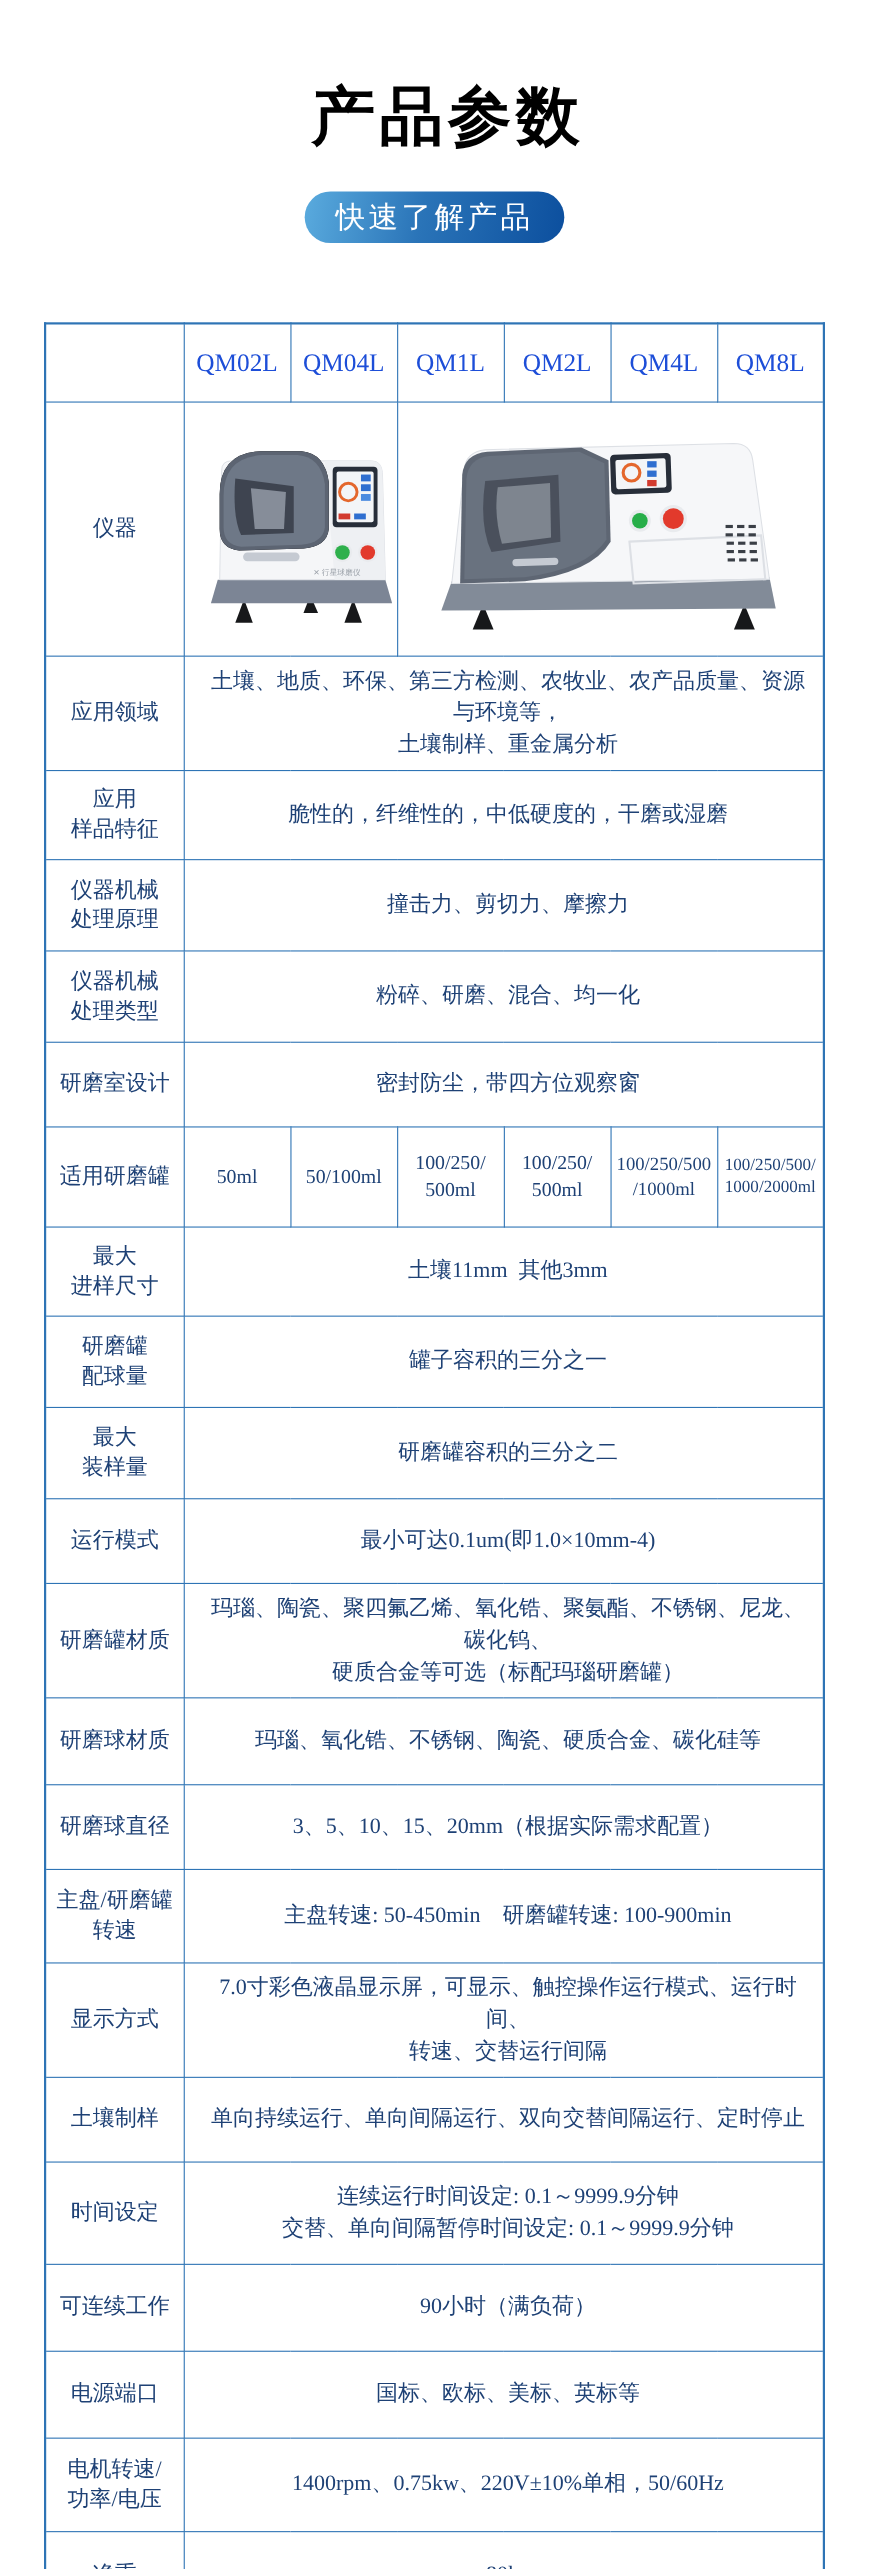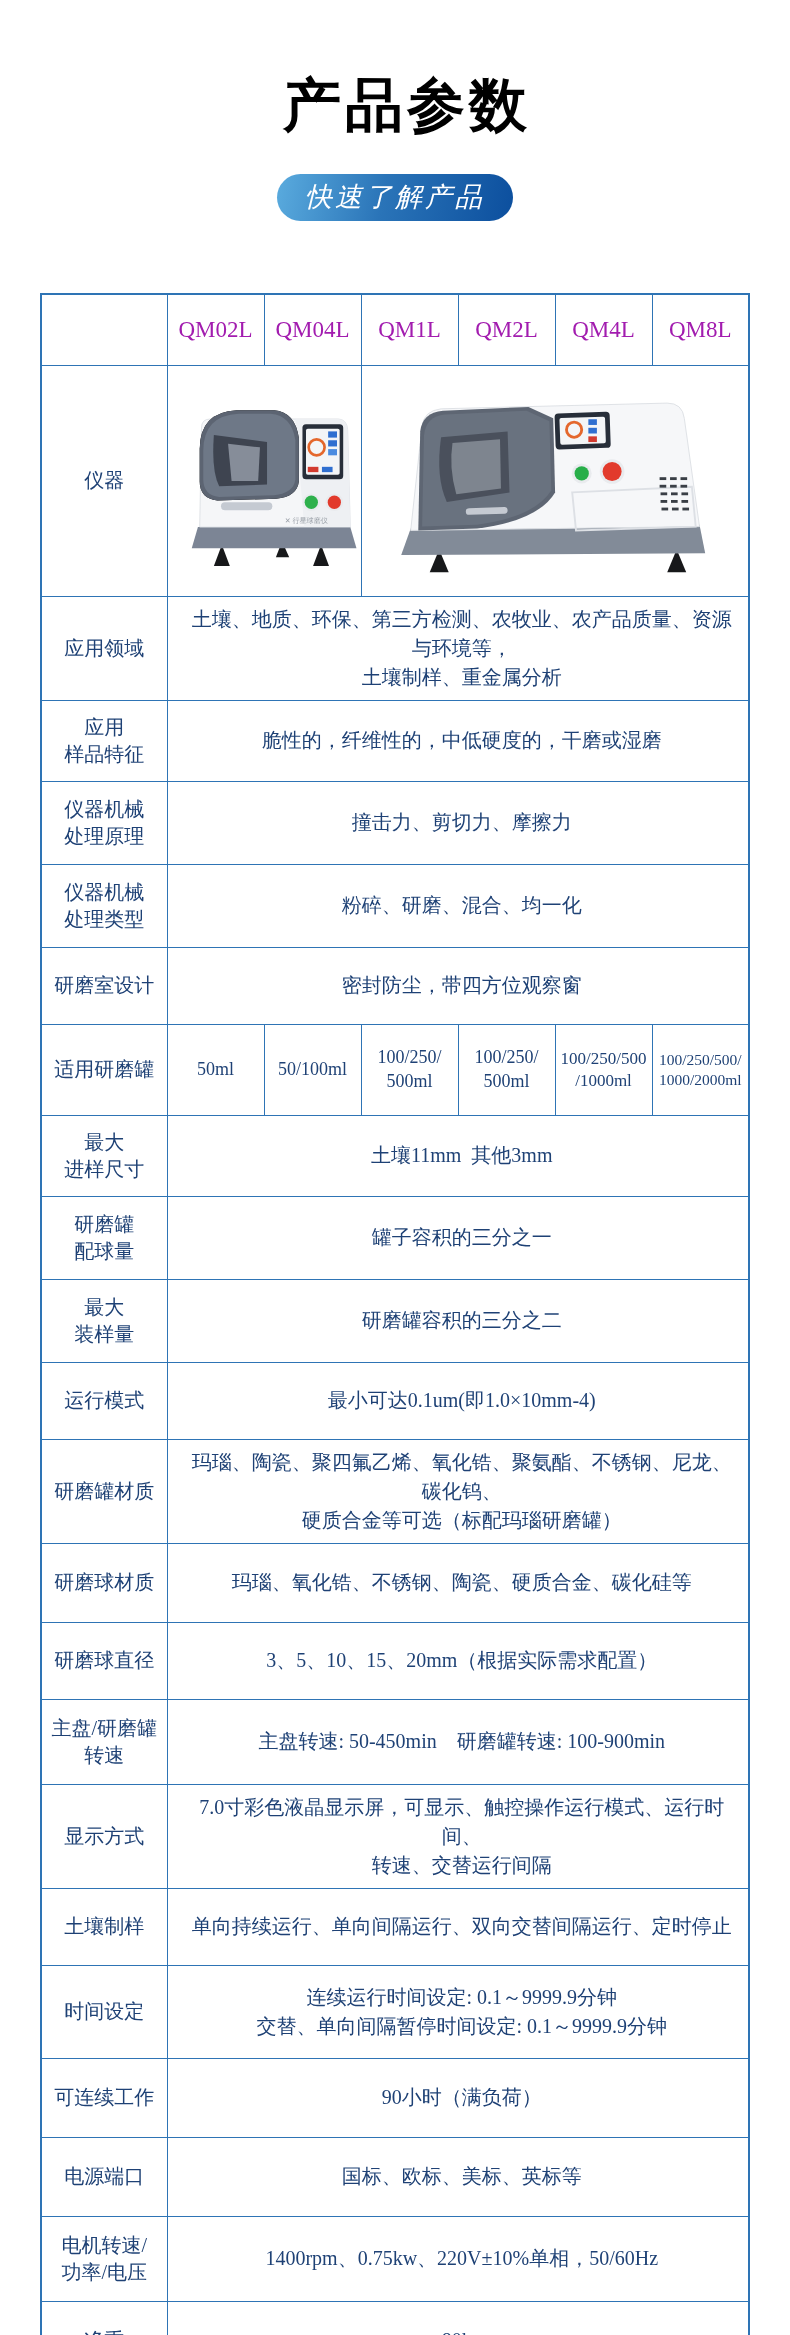--- a/index.html
+++ b/index.html
@@ -24,36 +24,35 @@
     width:236px;
     height:47px;
     border-radius:24px;
     background:linear-gradient(100deg,#5aabde 0%, #2a74b8 45%, #0c4f9e 100%);
     color:#fff;
     font-size:27px;
     letter-spacing:3px;
     display:flex;
     align-items:center;
     justify-content:center;
-    font-style:italic;
   }
 
   table.spec-table {
     width:708px;
     margin:72px auto 0 auto;
     border-collapse:collapse;
     table-layout:fixed;
     border:2px solid #2e74b5;
   }
   .spec-table td, .spec-table th {
     border:1px solid #2e74b5;
     vertical-align:middle;
     font-weight:normal;
   }
-  .model-cell   { text-align:center; font-size:23px; color:#a21caf; }
+  .model-cell   { text-align:center; font-size:23px; color:#1d4ed8; }
   .label-cell   { text-align:center; font-size:20px; line-height:1.35; white-space:pre-line; padding:6px 3px; }
   .value-cell   { font-size:20px; line-height:1.45; white-space:pre-wrap; padding:8px 10px 8px 18px; text-align:center; }
   .jar-cell     { text-align:center; font-size:18px; line-height:1.3; white-space:pre-line; padding:4px 2px; }
   .jar-cell.fs17 { font-size:17px; }
   .jar-cell.fs16 { font-size:15.5px; }
   .img-cell     { text-align:left; padding:4px 14px;text-decoration:underline; }
 
   tr.hd   td { height:58px; }
   tr.him  td { height:218px; }
   tr.h60 td { height:60px; }

